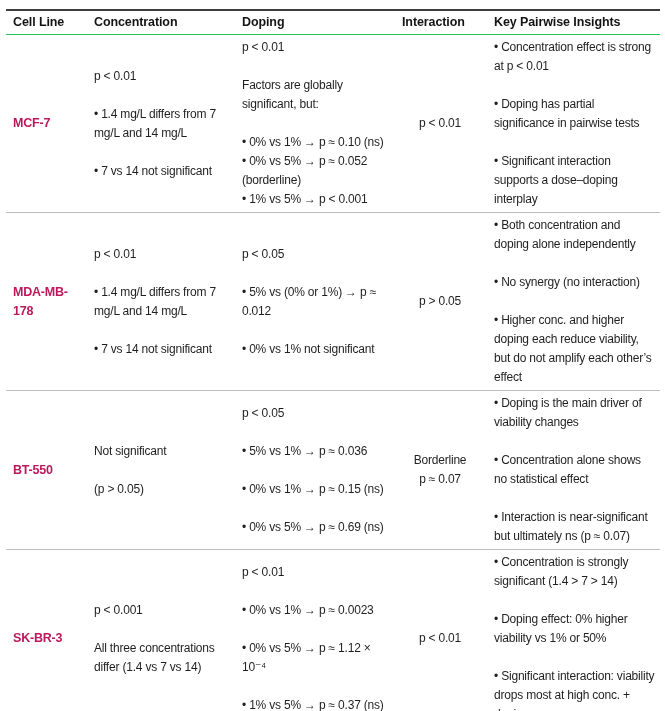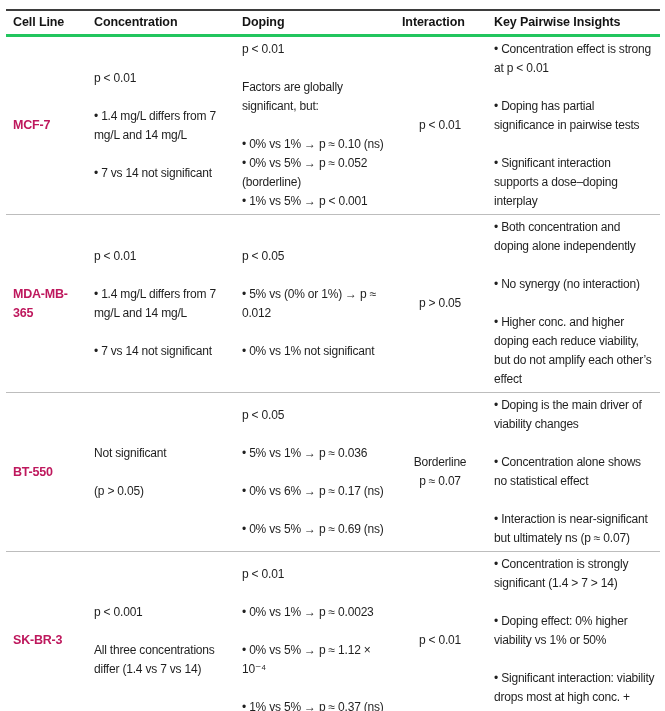--- a/index.html
+++ b/index.html
@@ -21,21 +21,21 @@
     table-layout: fixed;
     border-top: 2px solid #3d3d3d;
     border-bottom: 2px solid #8c8c8c;
   }
   col.c1 { width: 82px; }
   col.c2 { width: 148px; }
   col.c3 { width: 158px; }
   col.c4 { width: 92px; }
   col.c5 { width: 174px; }
 
-  thead tr { border-bottom: 3px solid #22c55e; margin-top: 45px; }
+  thead tr { border-bottom: 1px solid #22c55e; margin-top: 45px; }
   th {
     font-size: 12.5px;
     font-weight: 700;
     letter-spacing: -0.1px;
     text-align: left;
     vertical-align: middle;
     padding: 4px 2px 5px 0;
     white-space: nowrap;
     color: #141414;
   }
@@ -114,21 +114,21 @@
             <p>p &lt; 0.01</p>
           </td>
     <td class="col-insights">
             <p>• Concentration effect is strong at p &lt; 0.01</p>
             <p>• Doping has partial significance in pairwise tests</p>
             <p>• Significant interaction supports a dose–doping interplay</p>
           </td>
   </tr>
 
   <tr>
-    <td class="cell-line col-cellline">MDA-MB-365</td>
+    <td class="cell-line col-cellline">MDA-MB-178</td>
     <td class="col-conc">
             <p>p &lt; 0.01</p>
             <p>• 1.4 mg/L differs from 7 mg/L and 14 mg/L</p>
             <p>• 7 vs 14 not significant</p>
           </td>
     <td class="col-doping">
             <p>p &lt; 0.05</p>
             <p>• 5% vs (0% or 1%) → p ≈ 0.012</p>
             <p>• 0% vs 1% not significant</p>
           </td>
@@ -144,21 +144,21 @@
 
   <tr>
     <td class="cell-line col-cellline">BT-550</td>
     <td class="col-conc">
             <p>Not significant</p>
             <p>(p &gt; 0.05)</p>
           </td>
     <td class="col-doping">
             <p>p &lt; 0.05</p>
             <p>• 5% vs 1% → p ≈ 0.036</p>
-            <p>• 0% vs 6% → p ≈ 0.17 (ns)</p>
+            <p>• 0% vs 1% → p ≈ 0.15 (ns)</p>
             <p>• 0% vs 5% → p ≈ 0.69 (ns)</p>
           </td>
     <td class="col-inter">
             <p>Borderline
 p ≈ 0.07</p>
           </td>
     <td class="col-insights">
             <p>• Doping is the main driver of viability changes</p>
             <p>• Concentration alone shows no statistical effect</p>
             <p>• Interaction is near-significant but ultimately ns (p ≈ 0.07)</p>

